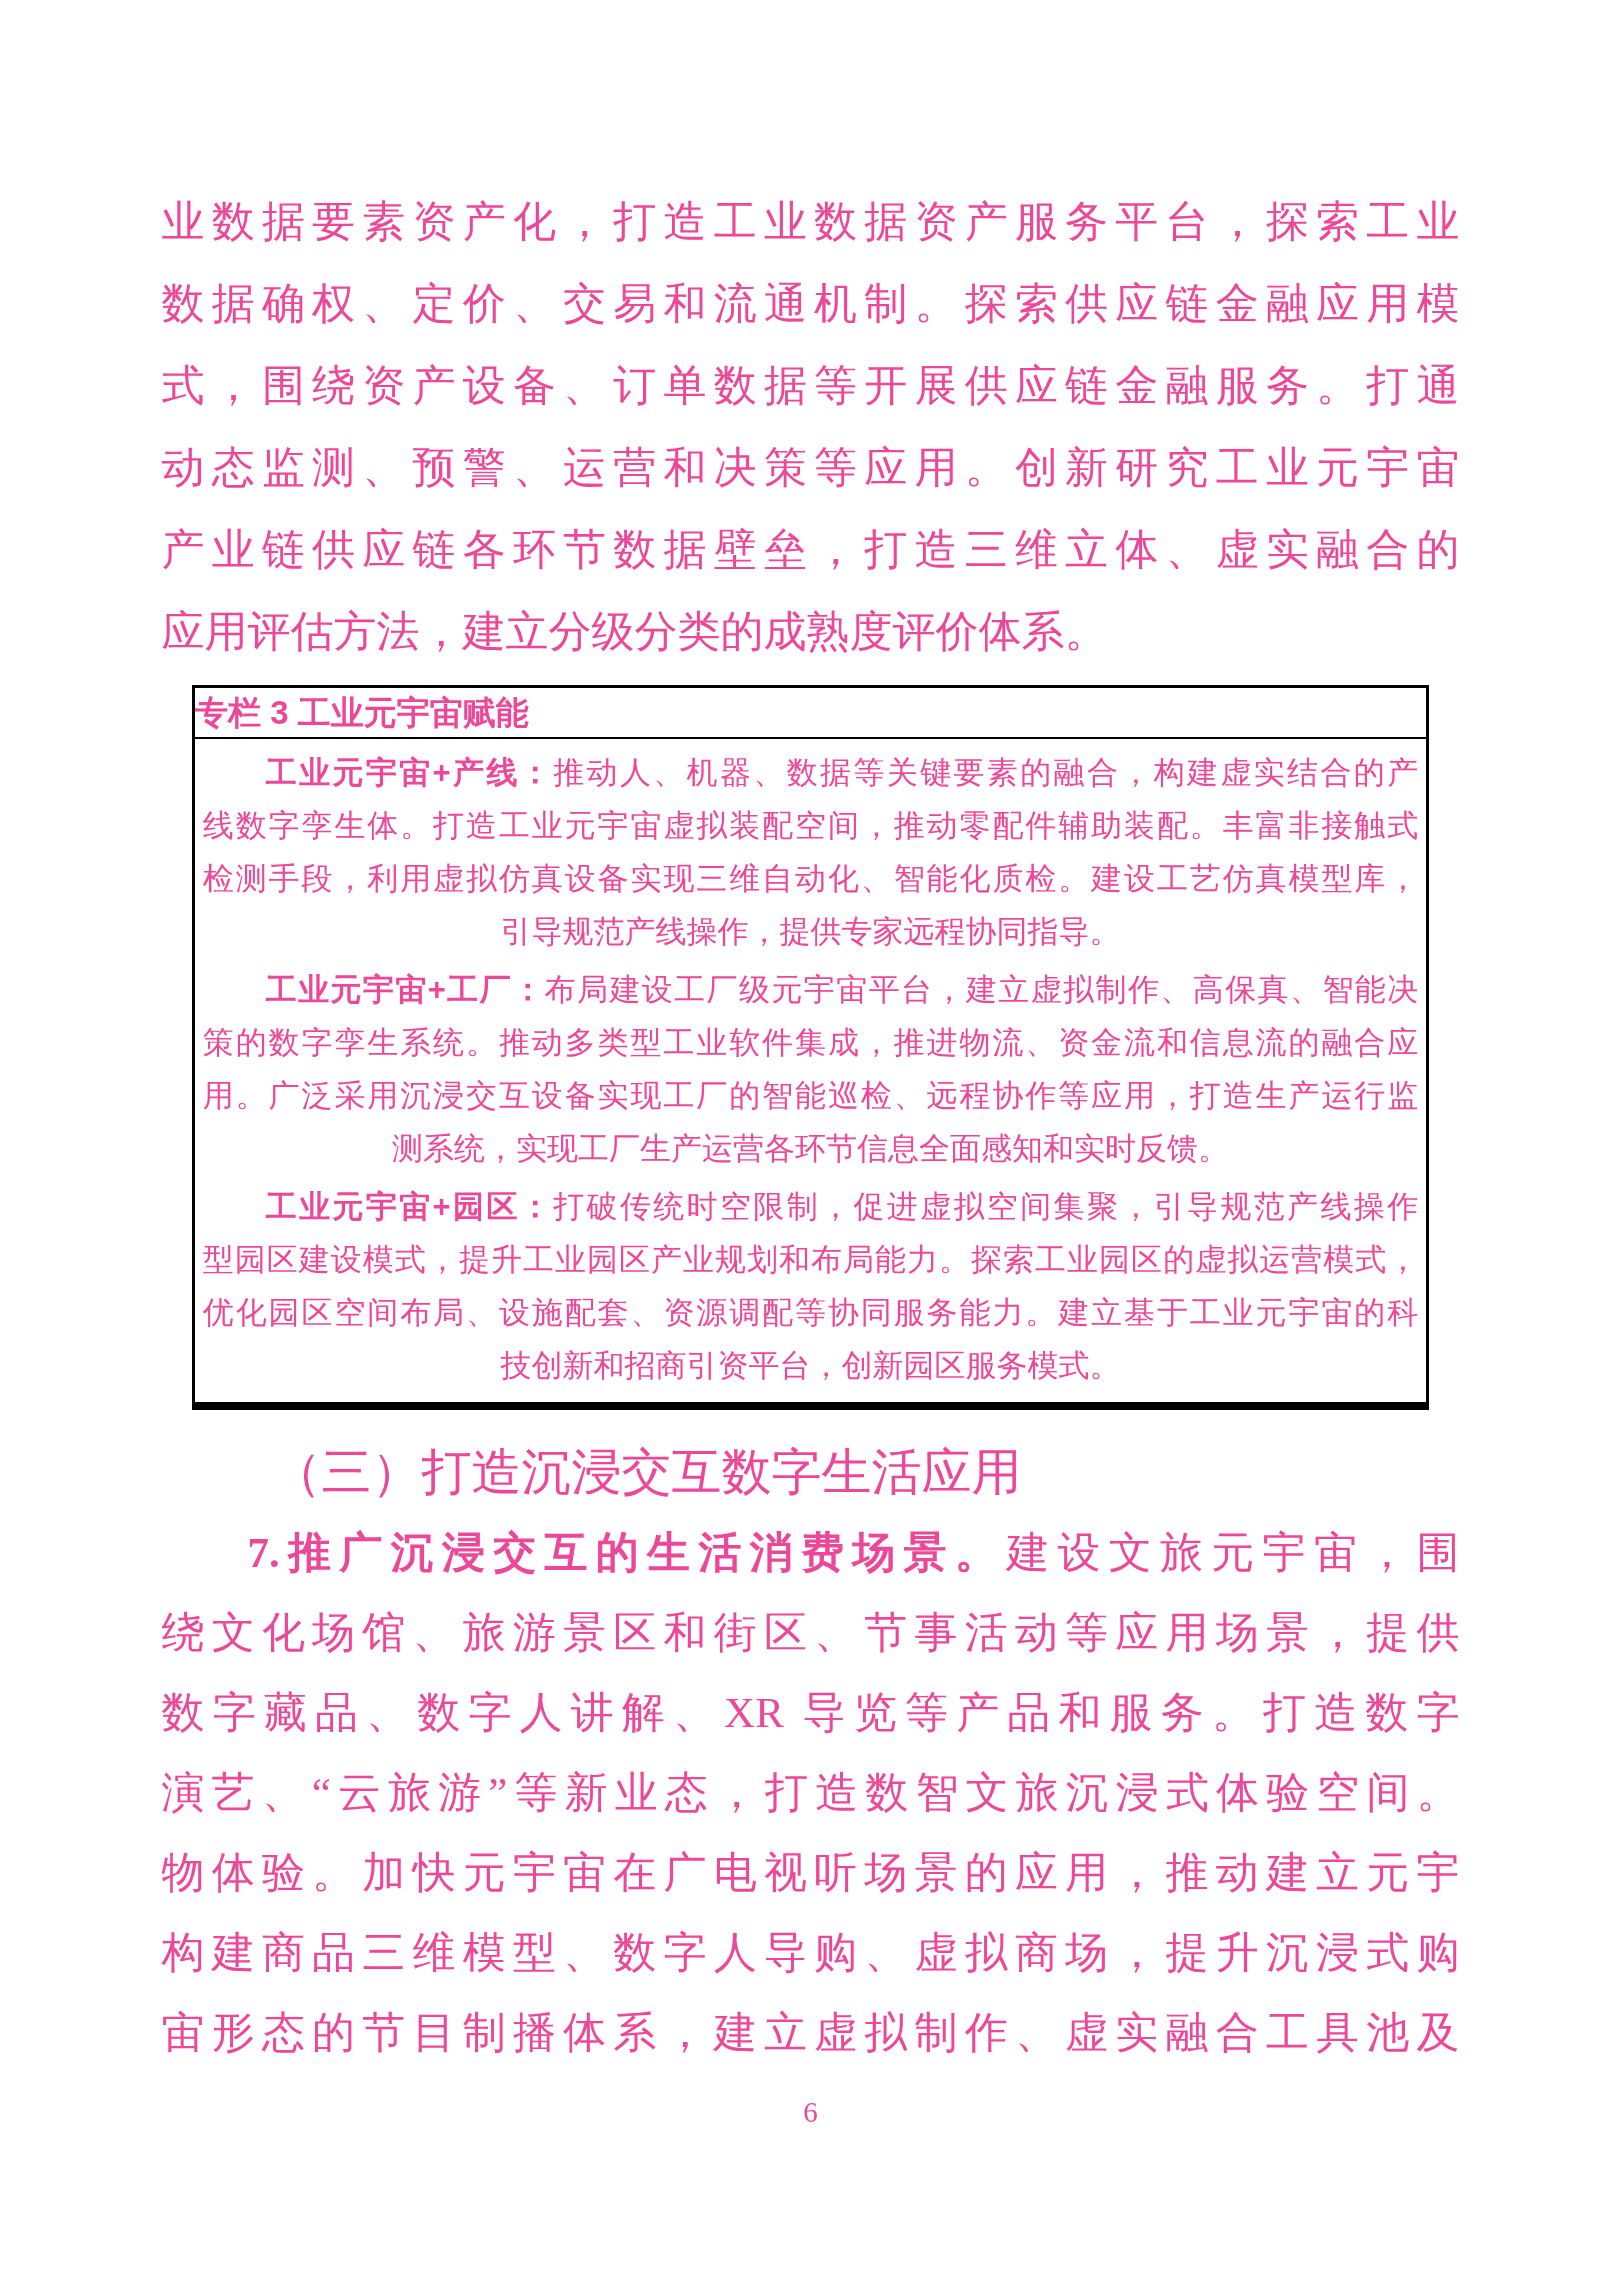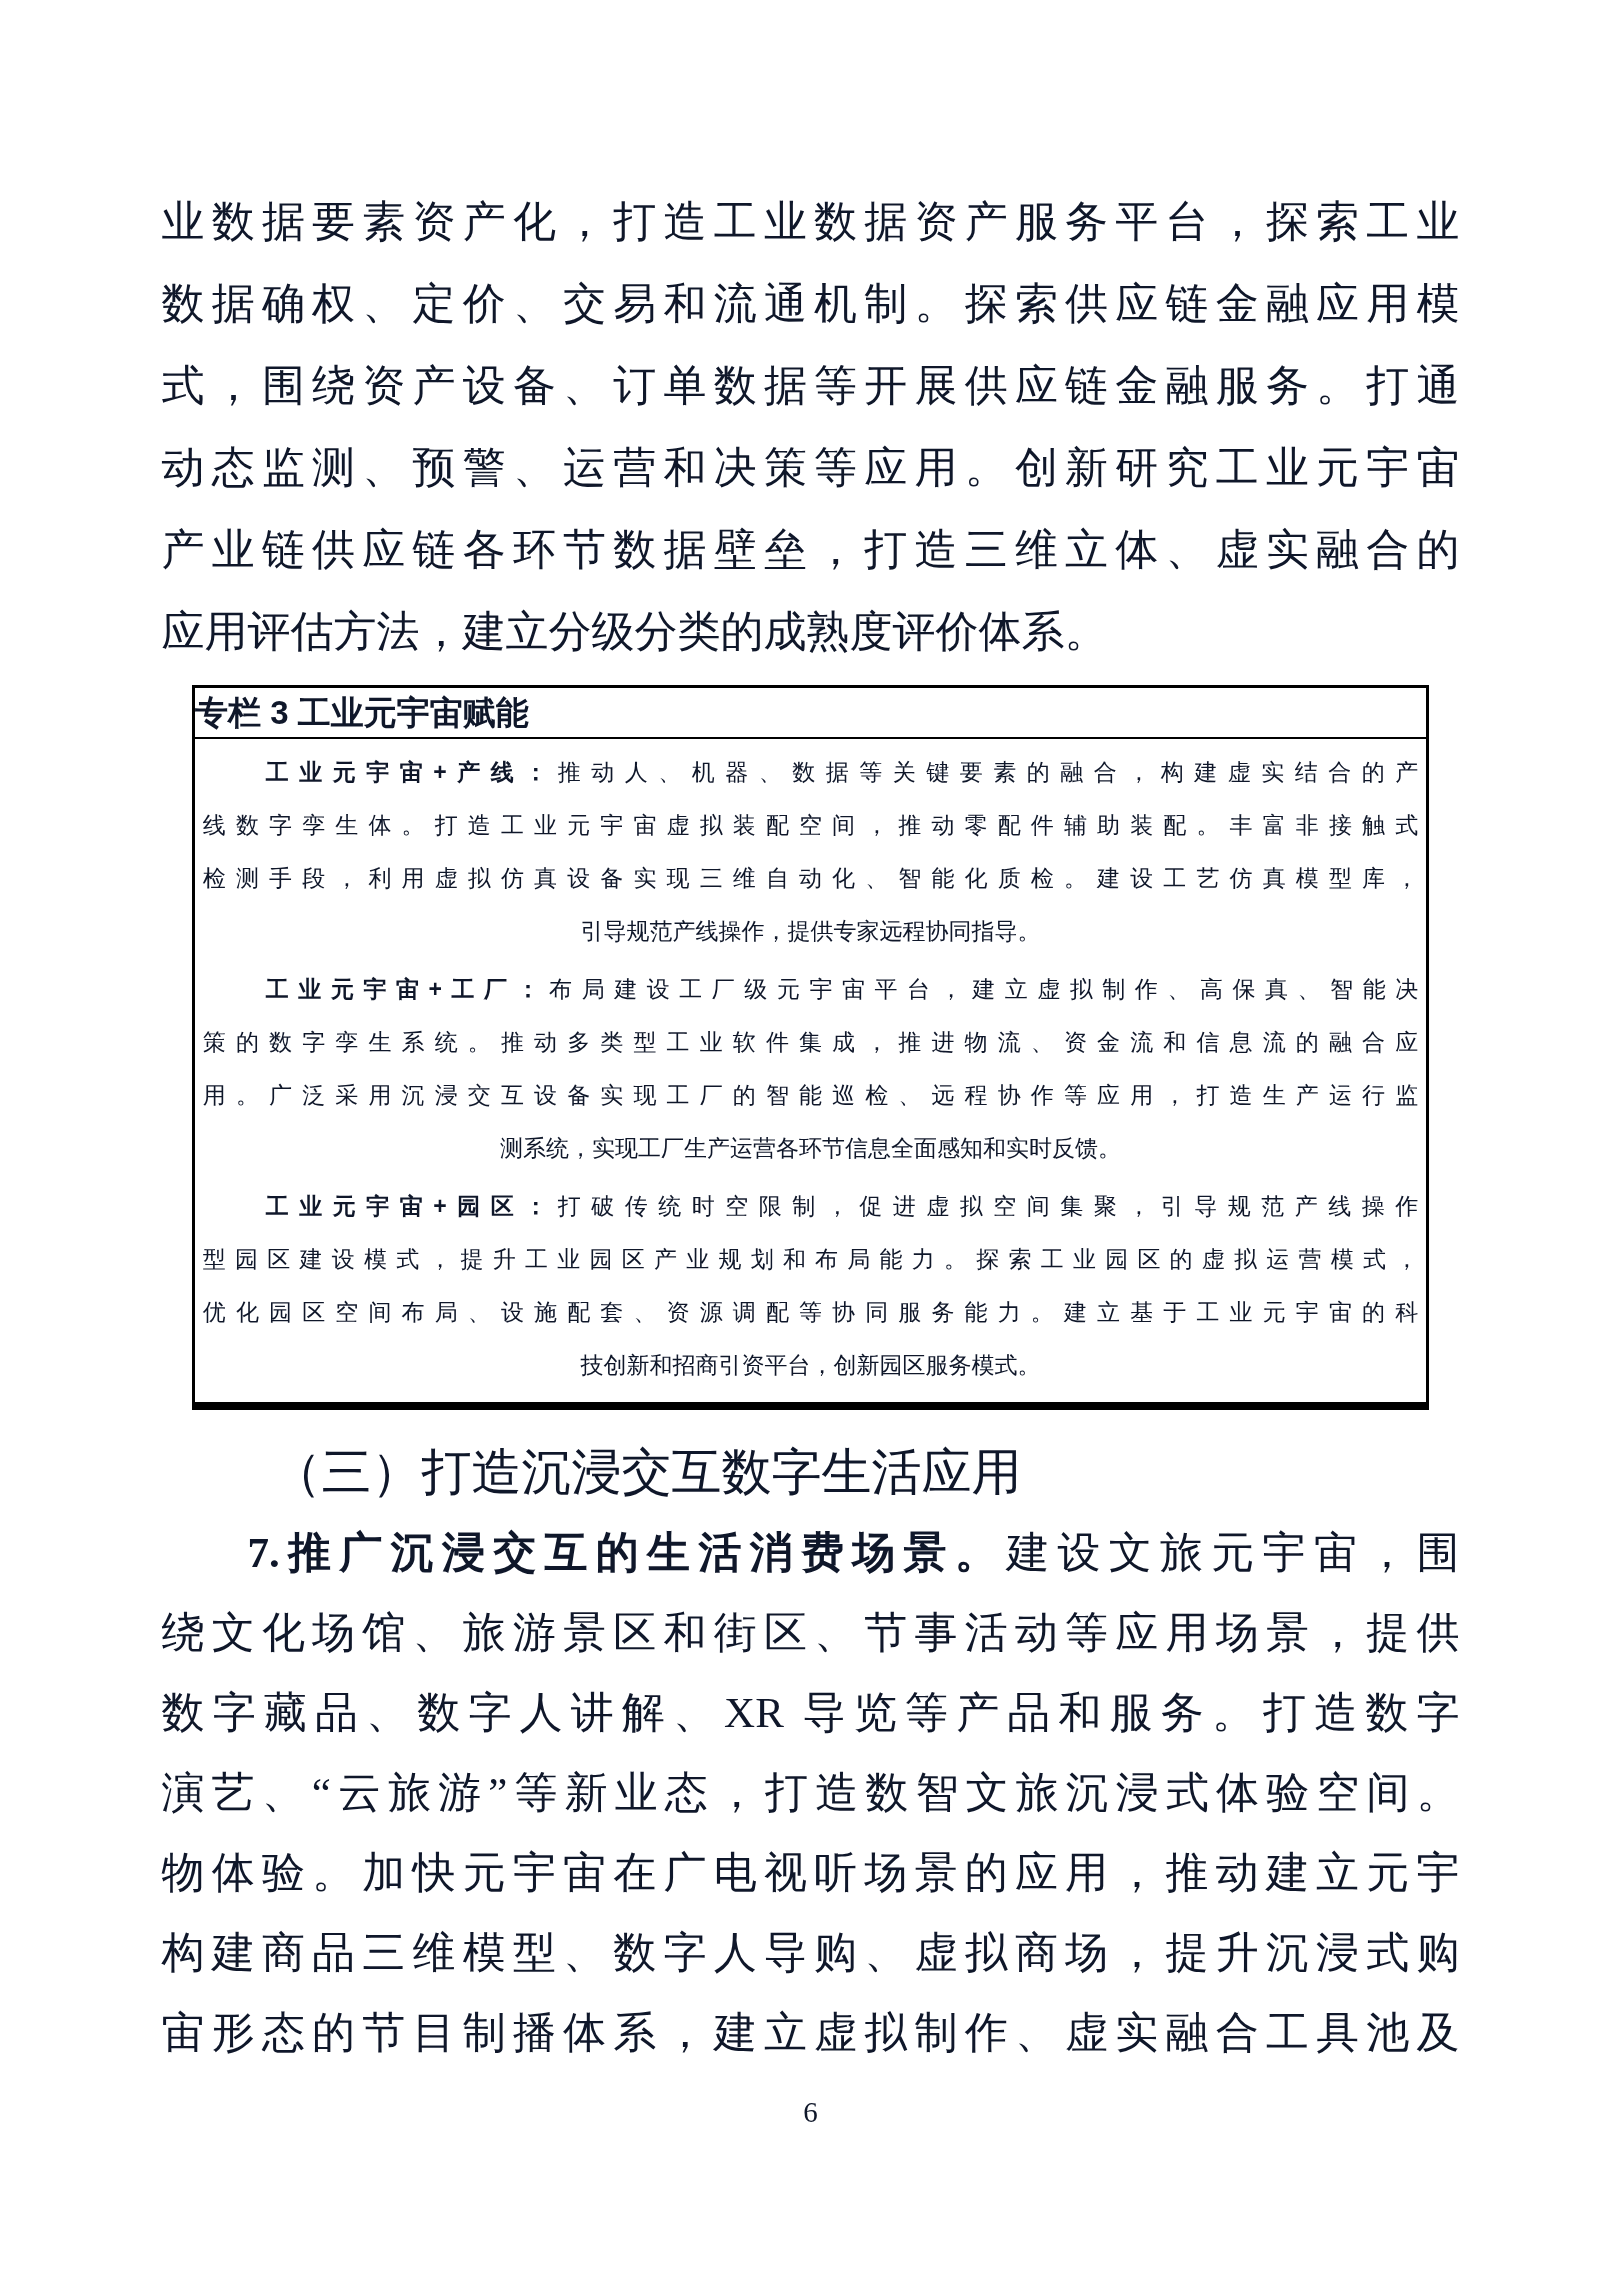--- a/index.html
+++ b/index.html
@@ -1,19 +1,19 @@
 <!DOCTYPE html>
 <html><head>
 <meta charset="utf-8">
 <style>
   html,body{margin:0;padding:0;background:#ffffff;}
   .page{
     position:relative;
     width:1621px;height:2293px;
-    background:#ffffff;color:#0f172a;
+    background:#ffffff;color:#ec4899;
     font-family:"Liberation Serif","DejaVu Serif",serif;
     overflow:hidden;
   }
   .content{width:1298px;margin:0 auto;padding-top:181px;}
 
   
   .tline{font-size:43px;line-height:82px;white-space:nowrap0;}
   .jfull{text-align:justify;text-align-last:justify;}
   .ind2{text-indent:86px;}
   .lead7{font-weight:bold;}
@@ -23,21 +23,21 @@
     width:1237px;margin:11.8px auto 0;
     border:3.9px solid #000;border-bottom-width:8.8px;
     box-sizing:border-box;
   }
   .cbox-title{
     font-family:"Liberation Sans","DejaVu Sans",sans-serif;
     font-weight:bold;font-size:33px;line-height:40px;
     padding:4.9px 0 3.9px;
     border-bottom:2.9px solid #000;
   }
-  .cbox-body{padding:7.8px 7.8px 9.8px;font-size:23px;line-height:53px;}
+  .cbox-body{padding:7.8px 7.8px 9.8px;font-size:31px;line-height:53px;}
   .bline{text-align:center;}
   .bline.jfull{text-align:justify;text-align-last:justify;}
   .ind{text-indent:63px;}
   .cbox-body .ind{margin-top:4.9px;}
   .cbox-body .ind:first-child{margin-top:0;}
   .lead{
     font-weight:bold;
     font-family:"Liberation Sans","DejaVu Sans",sans-serif;
   }
 

